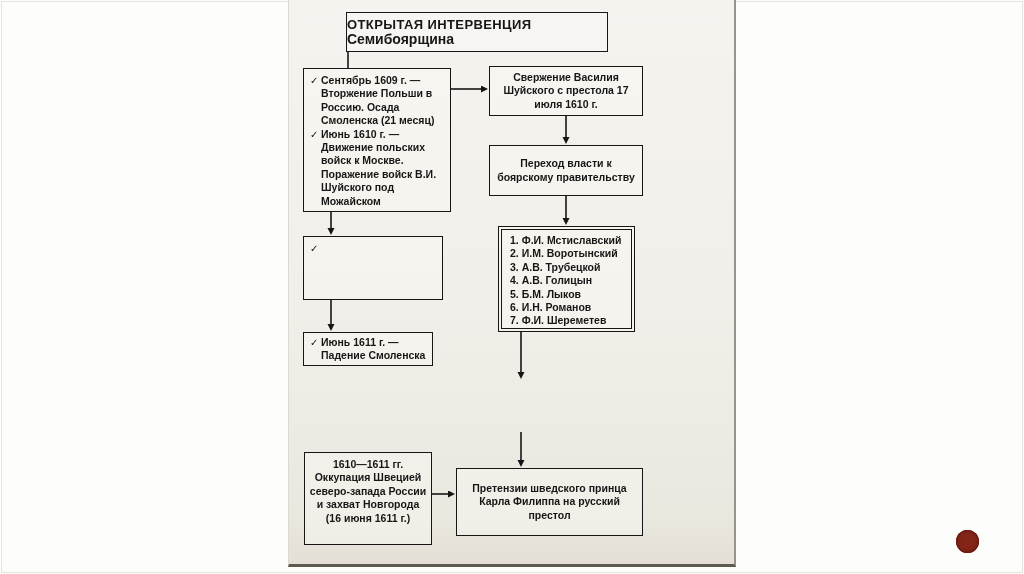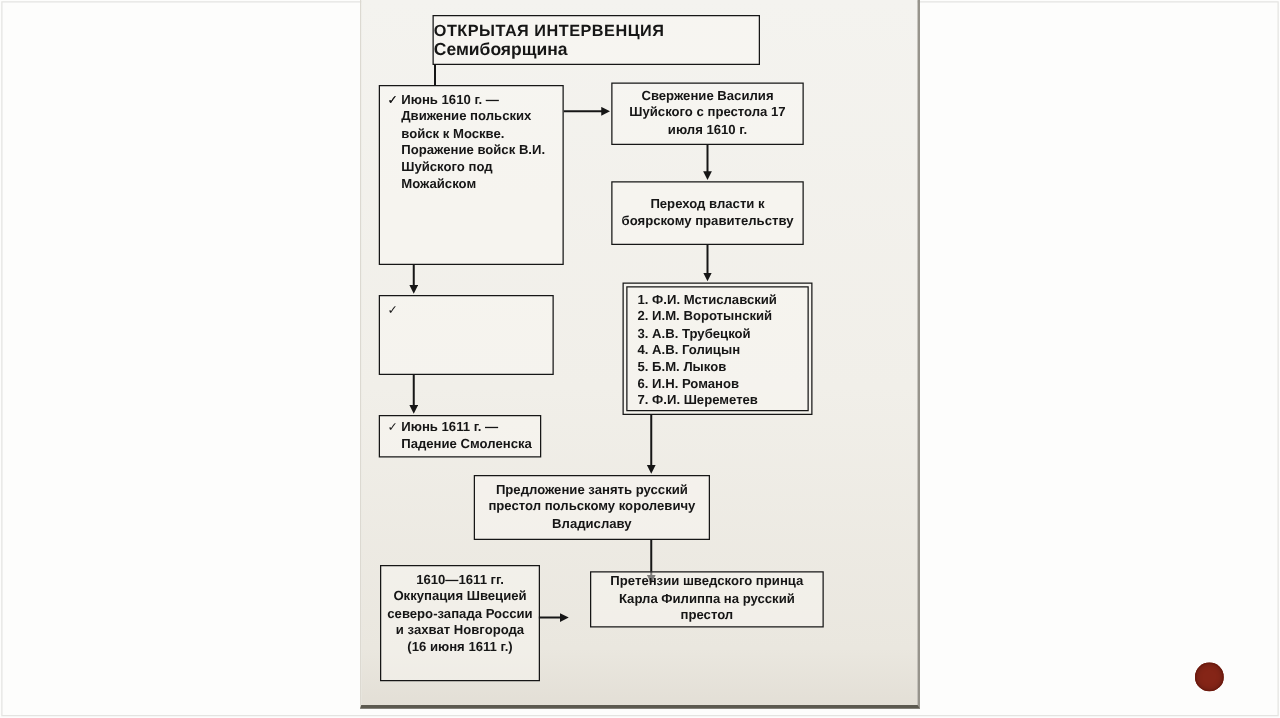--- a/index.html
+++ b/index.html
@@ -34,29 +34,29 @@
          text-align:center; padding:2px 6px; }
 
   .title-box { left:57px; top:12px; width:262px; height:40px; padding-top:5px; }
   .title-box .t1 { font-size:13px; letter-spacing:.4px; }
   .title-box .t2 { font-size:14px; margin-top:2px; }
 
   .invasion-box   { left:14px;  top:68px;  width:148px; height:144px; padding:5px 4px 4px 6px; }
   .deposition-box { left:200px; top:66px;  width:154px; height:50px; }
   .power-box      { left:200px; top:145px; width:154px; height:51px; }
 
-  .boyars-outer { left:209px; top:226px; width:152px; height:106px; padding:2px; background:rgba(250,249,245,0.45); }
+  .boyars-outer { left:209px; top:226px; width:137px; height:106px; padding:2px; background:rgba(250,249,245,0.45); }
   .boyars-inner { border:1px solid #161616; width:100%; height:100%; padding:4px 2px 0 8px; }
 
   .entry-box    { left:14px; top:236px; width:140px; height:64px; padding:5px 4px 4px 6px; }
   .smolensk-box { left:14px; top:332px; width:130px; height:34px; padding:3px 4px 3px 6px; }
 
   .vladislav-box { left:90px;  top:380px; width:189px; height:52px; }
   .sweden-box    { left:15px;  top:452px; width:128px; height:93px; text-align:center; padding:5px 3px; }
-  .karl-box      { left:167px; top:457px; width:187px; height:45px;margin-left:16px; }
+  .karl-box      { left:167px; top:468px; width:187px; height:68px; }
 
   .check-item { position:relative; padding-left:11px; }
   .check-item .mark { position:absolute; left:0; top:0; font-size:10px; }
 
   .logo-dot {
     position:absolute; left:956px; top:530px; width:23px; height:23px; border-radius:50%;
     background:#852517;
     box-shadow: inset 0 0 0 1px #6e1a0e, inset 0 0 5px rgba(0,0,0,.35);
   }
 </style>
@@ -85,20 +85,21 @@
   </svg>
 
   <div class="box title-box">
     <div class="t1">ОТКРЫТАЯ ИНТЕРВЕНЦИЯ</div>
     <div class="t2">Семибоярщина</div>
   </div>
 
   <div class="box invasion-box">
     <div class="check-item">
       <span class="mark">✓</span>
+      <span>Сентябрь 1609 г. — Вторжение Польши в Россию. Осада Смоленска (21 месяц)</span>
     </div>
     <div class="check-item">
       <span class="mark">✓</span>
       <span>Июнь 1610 г. — Движение польских войск к Москве. Поражение войск В.И. Шуйского под Можайском</span>
     </div>
   </div>
 
   <div class="box deposition-box ctr">
     <span>Свержение Василия Шуйского с престола 17 июля 1610 г.</span>
   </div>
@@ -125,23 +126,20 @@
     </div>
   </div>
 
   <div class="box smolensk-box">
     <div class="check-item">
       <span class="mark">✓</span>
       <span>Июнь 1611 г. — Падение Смоленска</span>
     </div>
   </div>
 
-  <div class="box vladislav-box ctr">
-    <span>Предложение занять русский престол польскому королевичу Владиславу</span>
-  </div>
 
   <div class="box sweden-box">
     <div>1610—1611 гг.</div>
     <div>Оккупация Швецией северо-запада России и захват Новгорода (16 июня 1611 г.)</div>
   </div>
 
   <div class="box karl-box ctr">
     <span>Претензии шведского принца Карла Филиппа на русский престол</span>
   </div>
 

